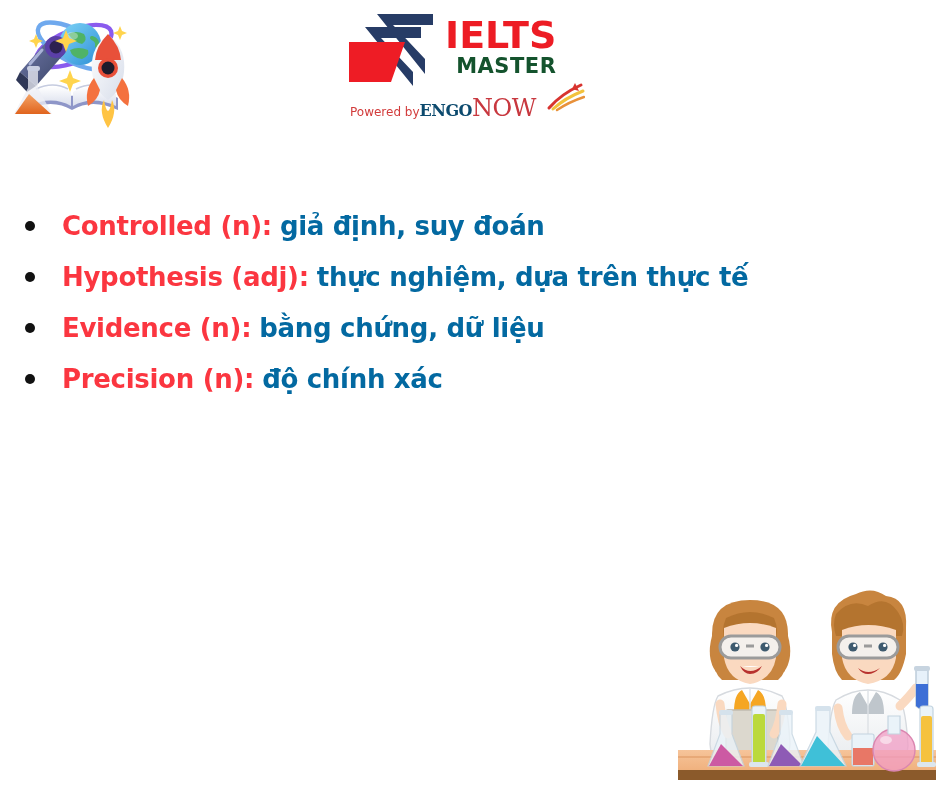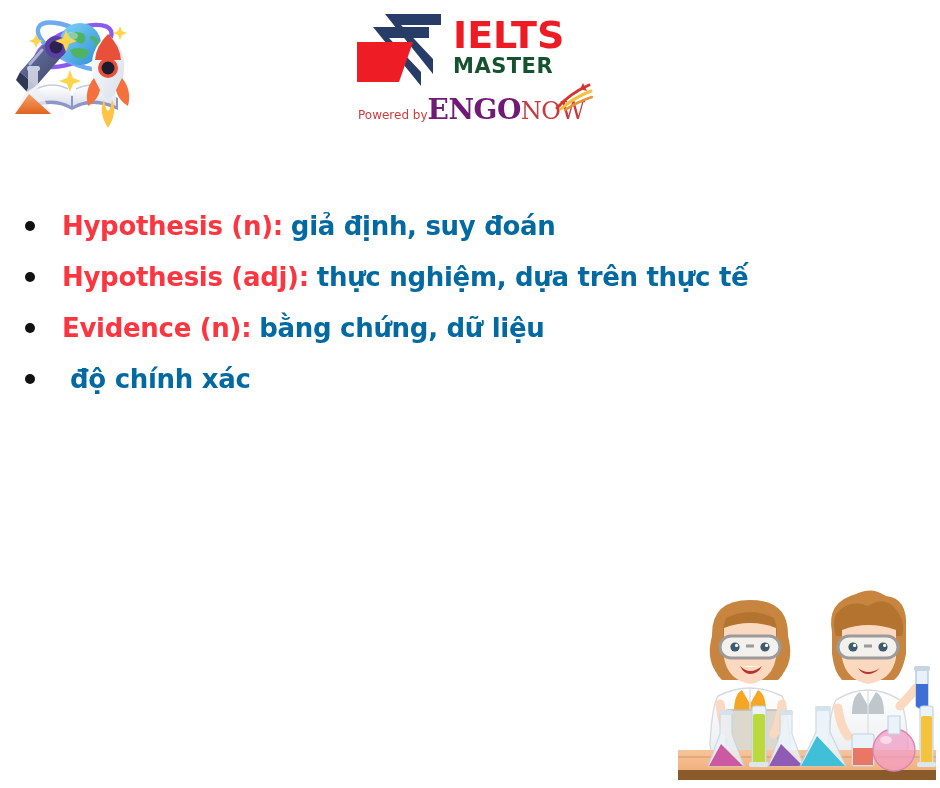--- a/index.html
+++ b/index.html
@@ -21,24 +21,25 @@
     position: absolute;
     left: 8px;
     top: 6px;
     width: 132px;
     height: 126px;
   }
 
   
   .brand {
     position: absolute;
-    left: 355px;
+    left: 347px;
     top: 12px;
     width: 230px;
     height: 110px;
+    text-align: right;
   }
   .brand-row {
     position: absolute;
     left: 0;
     top: 0;
     display: flex;
     align-items: flex-start;
   }
   .brand-mark {
     width: 92px;
@@ -76,22 +77,22 @@
   }
   .powered-by {
     font-family: "DejaVu Sans", "Liberation Sans", sans-serif;
     font-size: 12px;
     color: #D23B3B;
     letter-spacing: 0px;
   }
   .powered-engo {
     font-family: "DejaVu Serif", "Liberation Serif", serif;
     font-weight: bold;
-    font-size: 28px;
-    color: #701a75;
+    font-size: 16px;
+    color: #0c4a6e;
     letter-spacing: -0.5px;
   }
   .powered-now {
     font-family: "DejaVu Serif", "Liberation Serif", serif;
     font-size: 24px;
     color: #C8383F;
     letter-spacing: -0.5px;
   }
   .powered-swoosh {
     position: absolute;
@@ -258,41 +259,42 @@
       <path d="M12 28 Q24 20 39 15" stroke="#E8913A" stroke-width="2.4" fill="none" stroke-linecap="round"></path>
       <path d="M30 1 L34 9 L27 7 Z" fill="#D8342F"></path>
     </svg>
   </div>
 </div>
 
 <ul class="vocab-list">
 
   <li class="vocab-item">
     <span class="vocab-bullet"></span>
-    <span class="vocab-term">Hypothesis (n):</span>
+    <span class="vocab-term">Controlled (n):</span>
     <span class="vocab-gloss">giả định, suy đoán</span>
   </li>
 
   <li class="vocab-item">
     <span class="vocab-bullet"></span>
     <span class="vocab-term">Hypothesis (adj):</span>
     <span class="vocab-gloss">thực nghiệm, dựa trên thực tế</span>
   </li>
 
 
   <li class="vocab-item">
     <span class="vocab-bullet"></span>
     <span class="vocab-term">Evidence (n):</span>
     <span class="vocab-gloss">bằng chứng, dữ liệu</span>
   </li>
 
 
 
   <li class="vocab-item">
     <span class="vocab-bullet"></span>
+    <span class="vocab-term">Precision (n):</span>
     <span class="vocab-gloss">độ chính xác</span>
   </li>
 
 </ul>
 
 <svg class="kids-lab" viewBox="0 0 262 204">
   <defs>
     <linearGradient id="coatG" x1="0" y1="0" x2="0" y2="1">
       <stop offset="0%" stop-color="#FFFFFF"></stop>
       <stop offset="100%" stop-color="#E9ECEF"></stop>

